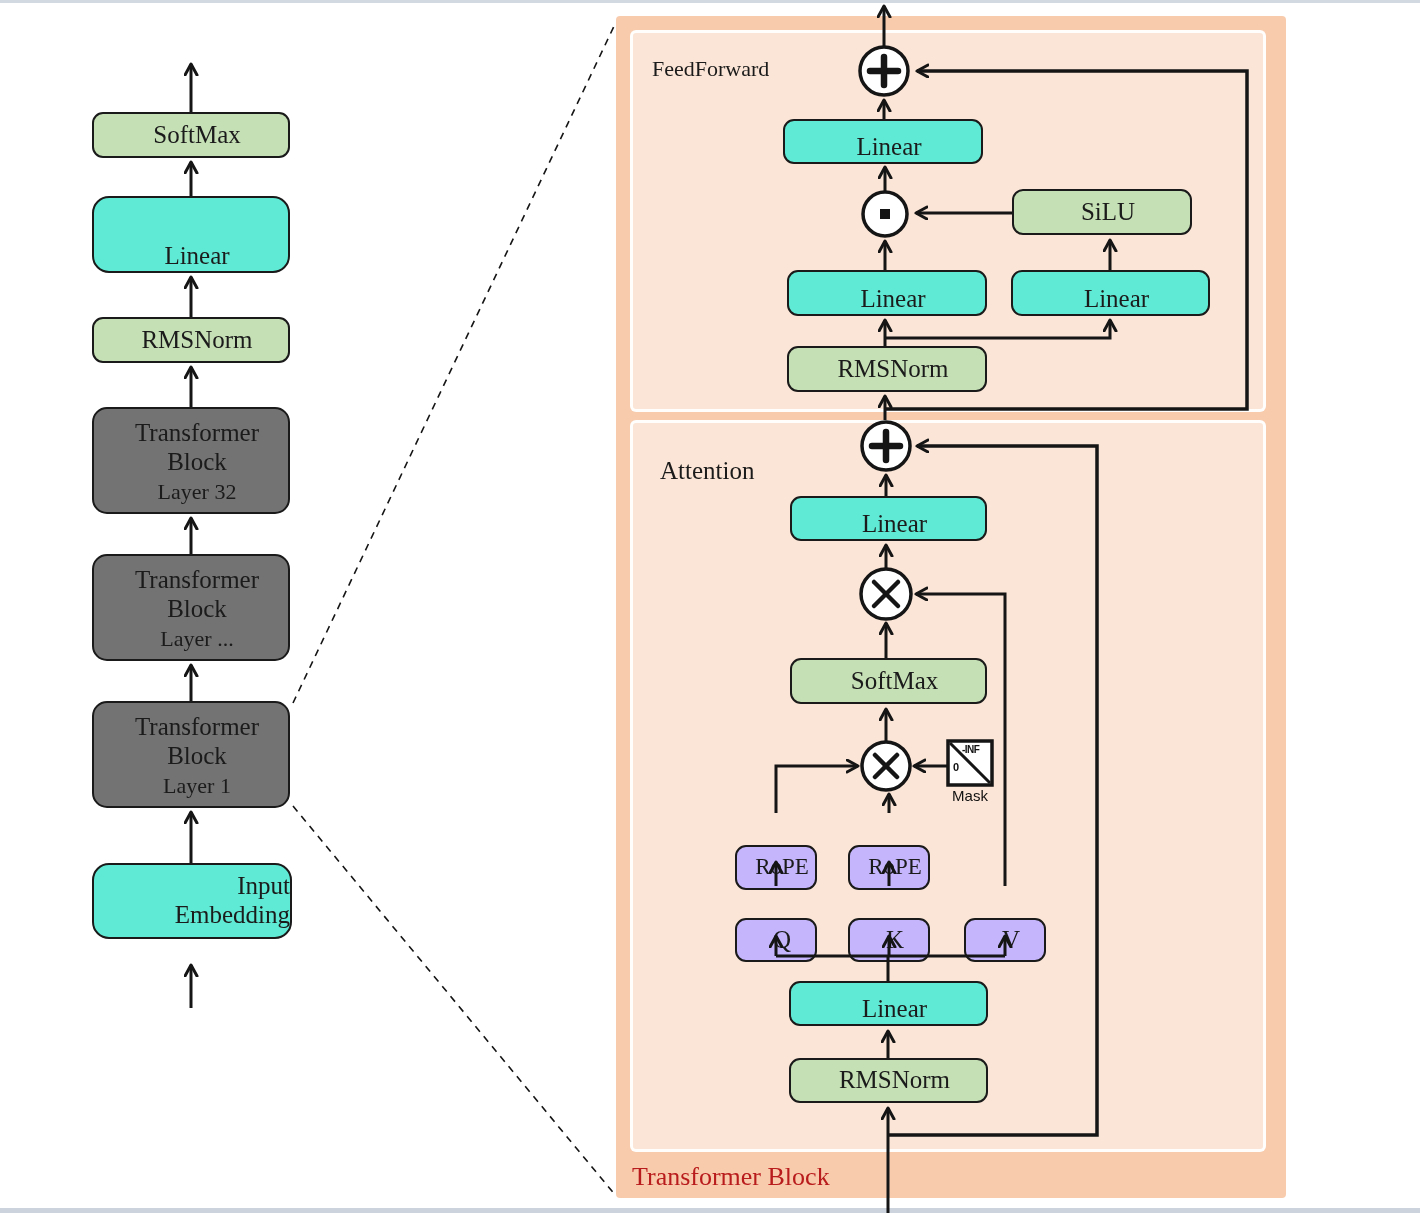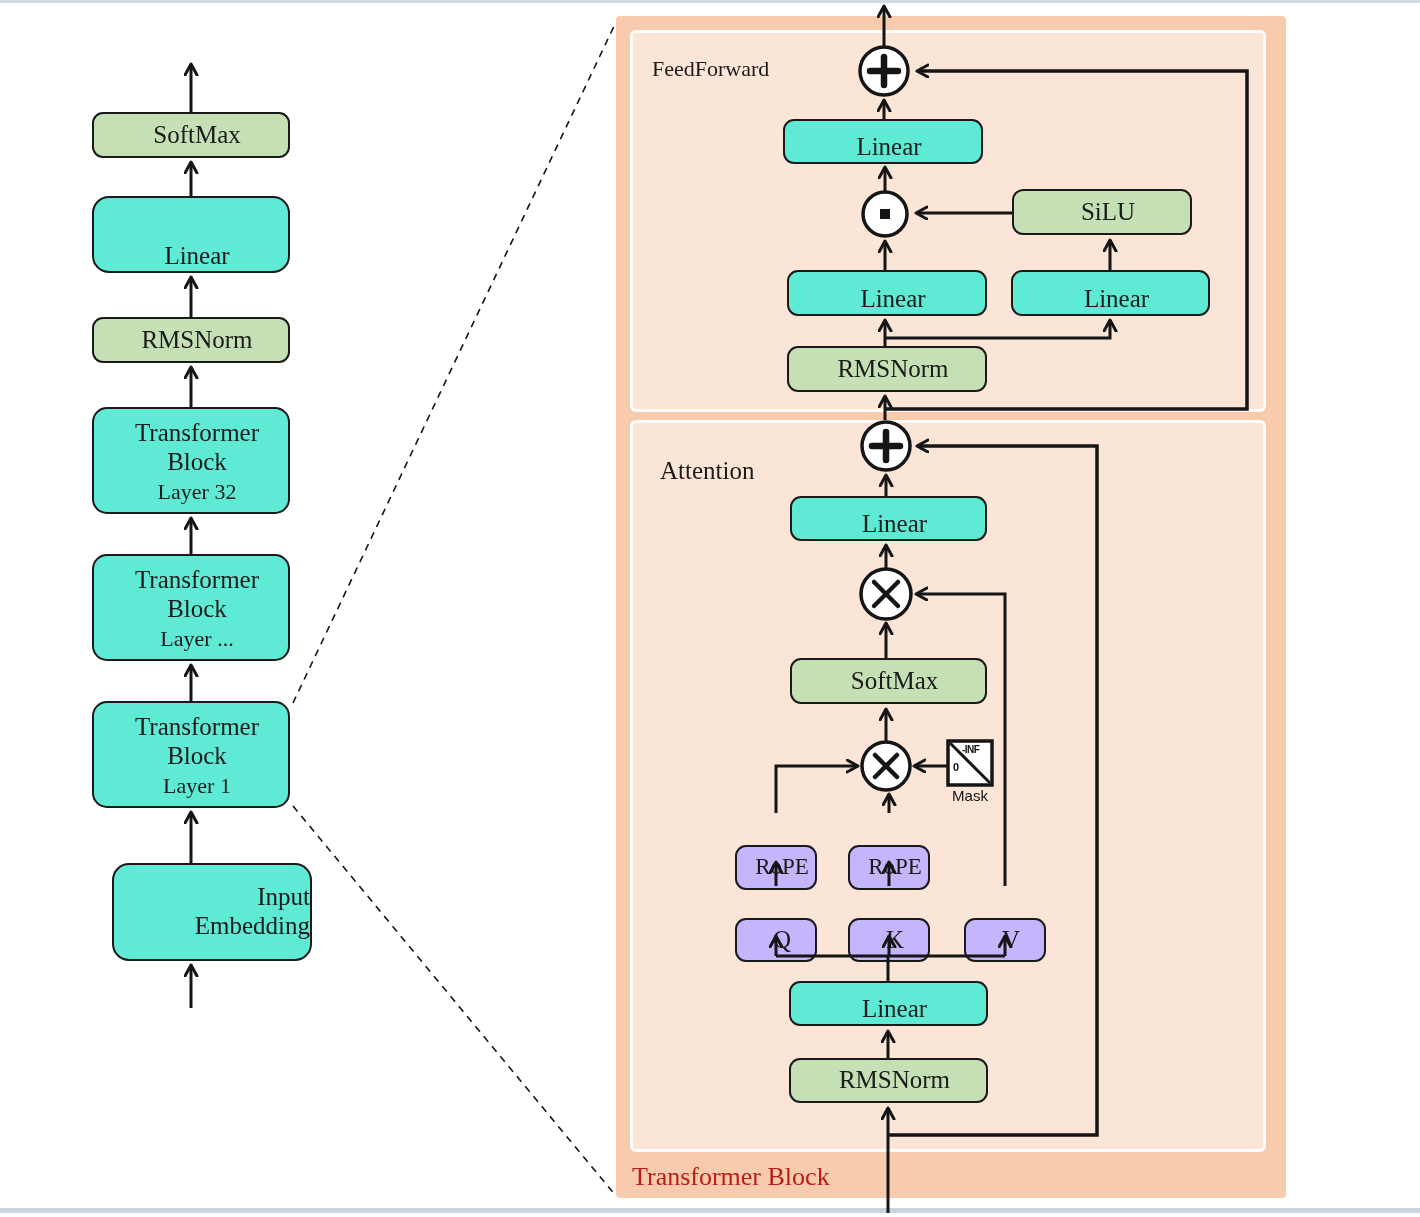--- a/index.html
+++ b/index.html
@@ -12,21 +12,21 @@
   .edge.bottom{top:1208px;height:5px;background:#ccd3dc;}
 
   .box{
     position:absolute;display:flex;align-items:center;justify-content:center;
     border:2.5px solid #1a1a1a;border-radius:11px;box-sizing:border-box;
     font-size:25px;text-align:center;line-height:1.15;z-index:2;padding-left:12px;
   }
   .blue{background:#5eead4;align-items:flex-end;}
   .mblue{background:#c4b5fd;margin-top:32px;}
   .green{background:#C5E0B4;}
-  .orange{background:#5eead4;}
+  .orange{background:#737373;}
   .tb .l3{font-size:22px;margin-top:2px;}
   .tb{flex-direction:column;border-radius:15px;padding-top:2px;}
   .bigr{border-radius:17px;}
 
   .outer-box{
     position:absolute;left:616px;top:16px;width:670px;height:1182px;
     background:#F8CBAD;border-radius:4px;z-index:0;
   }
   .inner-box{
     position:absolute;left:630px;width:636px;background:#FBE5D6;
@@ -76,21 +76,21 @@
   <div class="box orange tb" style="left:92px;top:554px;width:198px;height:107px;">
     <span>Transformer</span>
     <span>Block</span>
     <span class="l3">Layer ...</span>
   </div>
   <div class="box orange tb" style="left:92px;top:701px;width:198px;height:107px;">
     <span>Transformer</span>
     <span>Block</span>
     <span class="l3">Layer 1</span>
   </div>
-  <div class="box blue bigr" style="left:92px;top:863px;width:200px;height:98px;flex-direction:column;margin-left:20px;">
+  <div class="box blue bigr" style="left:92px;top:863px;width:200px;height:76px;flex-direction:column;">
     <span>Input</span>
     <span>Embedding</span>
   </div>
 
   <div class="seclabel ff-label">FeedForward</div>
   <div class="seclabel att-label">Attention</div>
   <div class="seclabel outer-label">Transformer Block</div>
 
   <div class="box blue" style="left:783px;top:119px;width:200px;height:45px;">
     <span>Linear</span>

